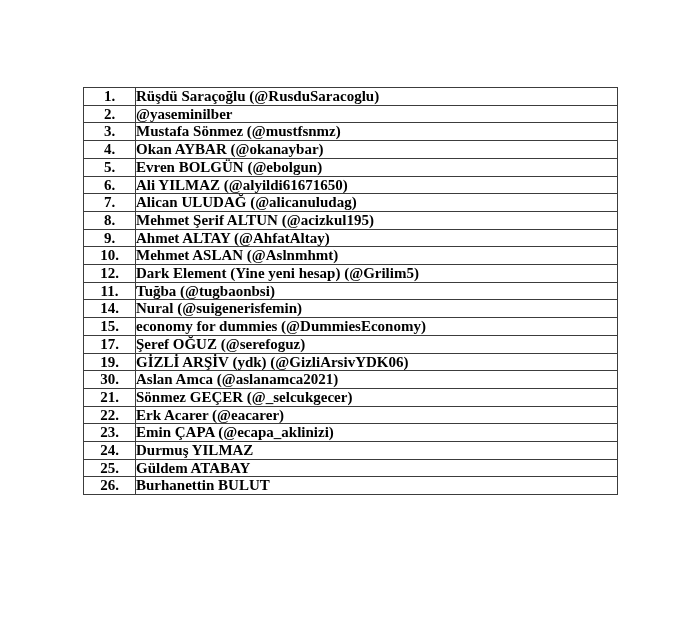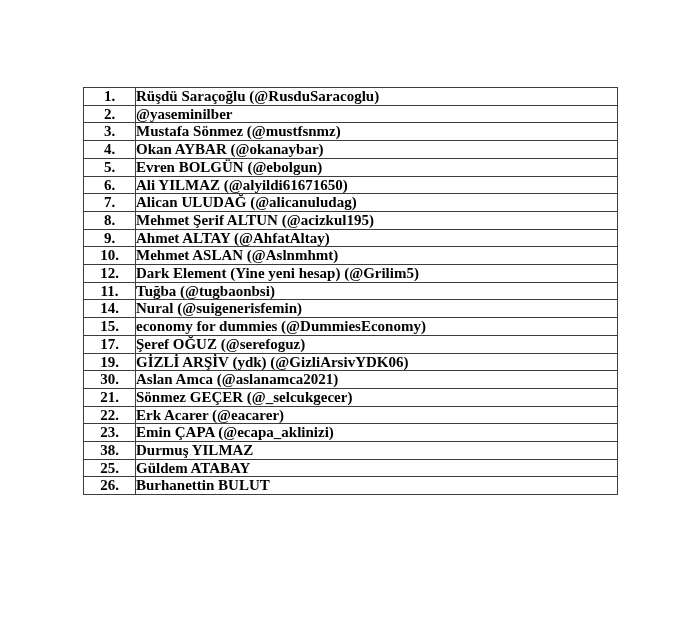--- a/index.html
+++ b/index.html
@@ -136,21 +136,21 @@
     <td class="num-cell">22.</td>
     <td class="name-cell">Erk Acarer (@eacarer)</td>
   </tr>
 
   <tr>
     <td class="num-cell">23.</td>
     <td class="name-cell">Emin ÇAPA (@ecapa_aklinizi)</td>
   </tr>
 
   <tr>
-    <td class="num-cell">38.</td>
+    <td class="num-cell">24.</td>
     <td class="name-cell">Durmuş YILMAZ</td>
   </tr>
 
   <tr>
     <td class="num-cell">25.</td>
     <td class="name-cell">Güldem ATABAY</td>
   </tr>
 
   <tr>
     <td class="num-cell">26.</td>

